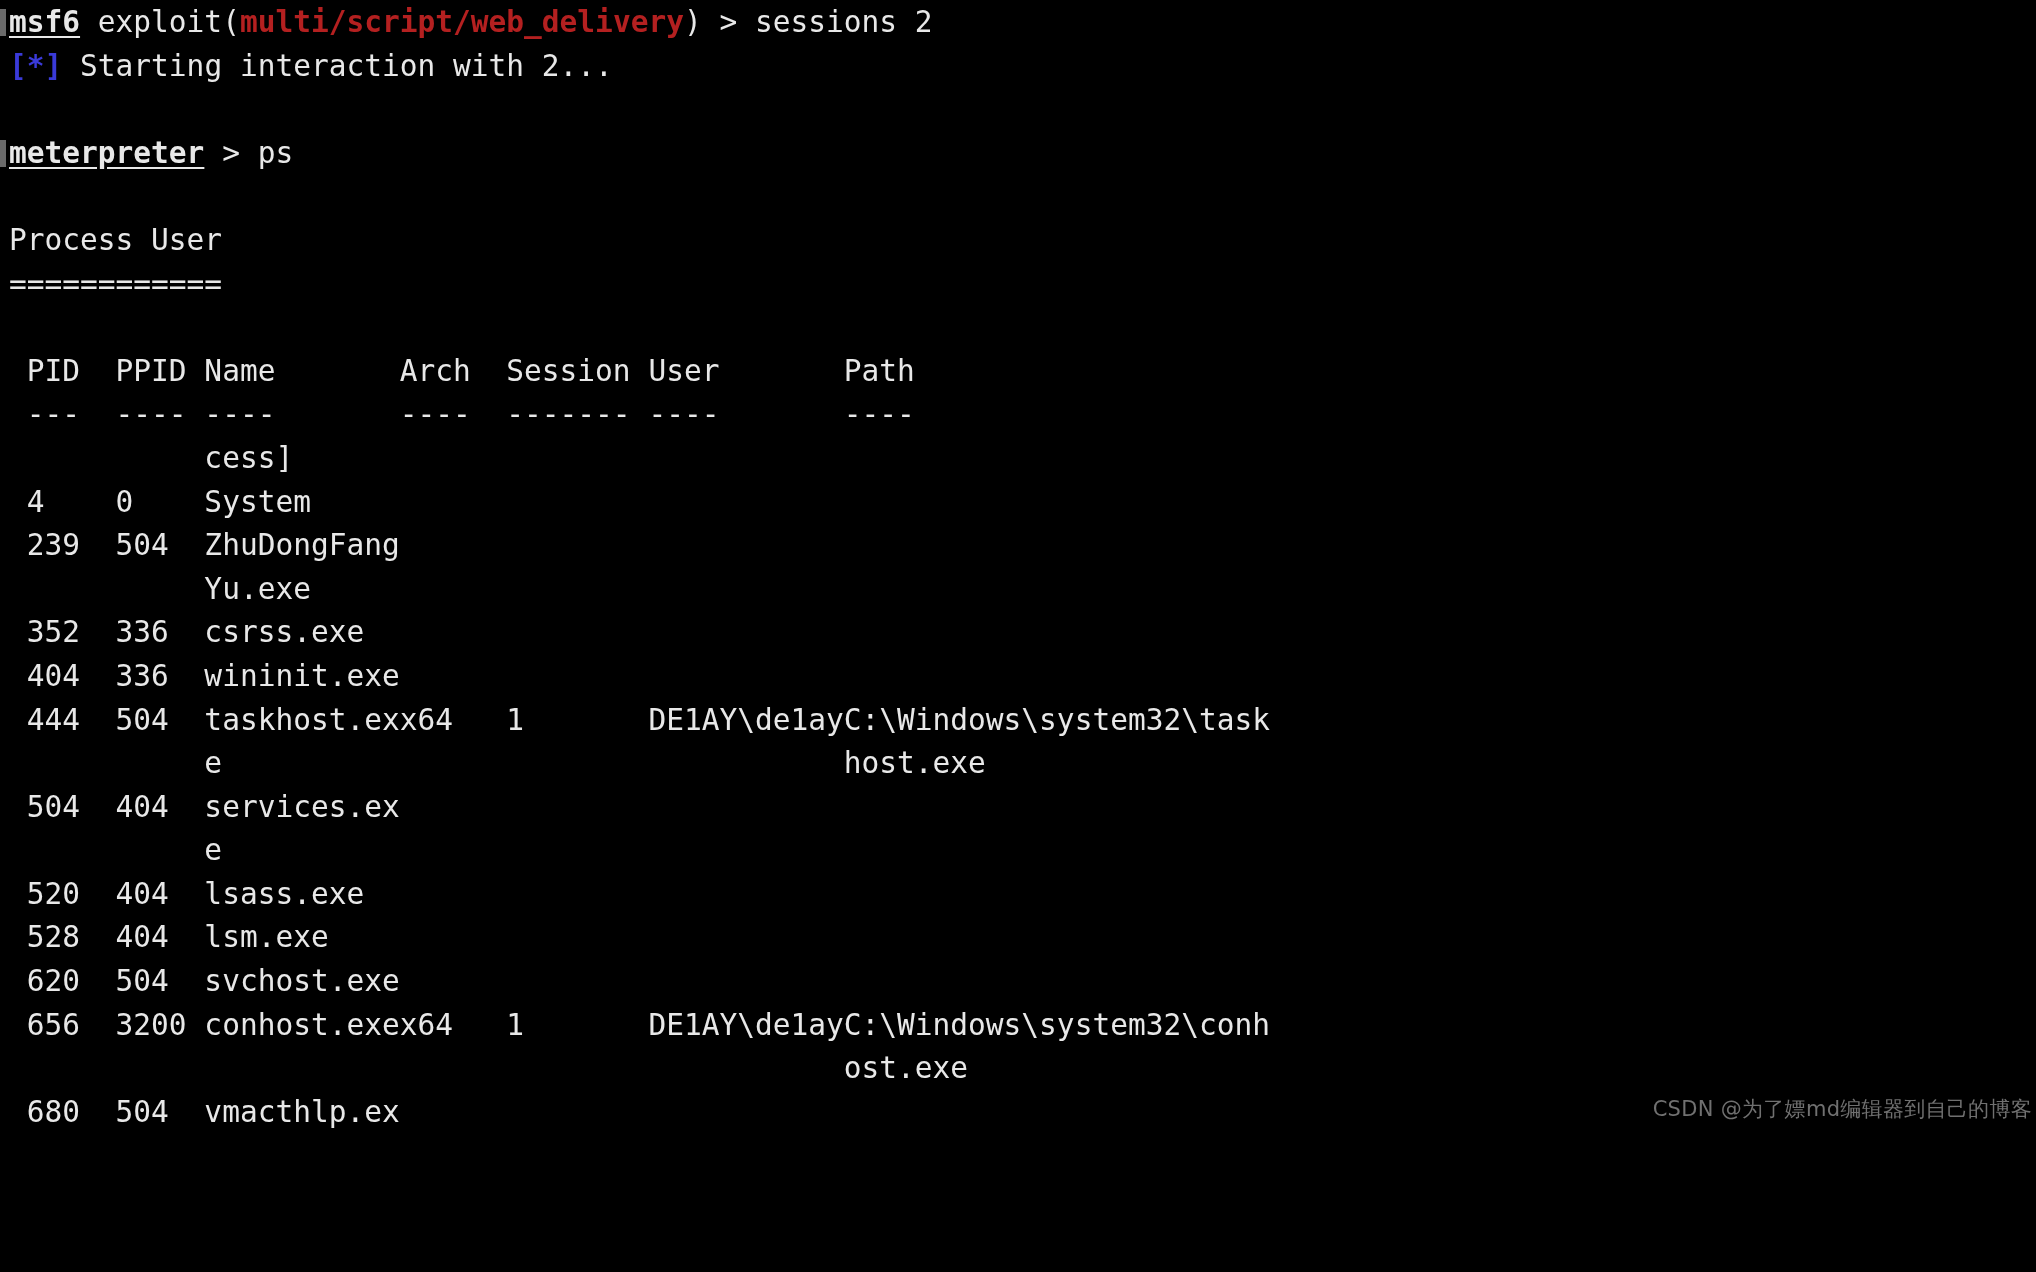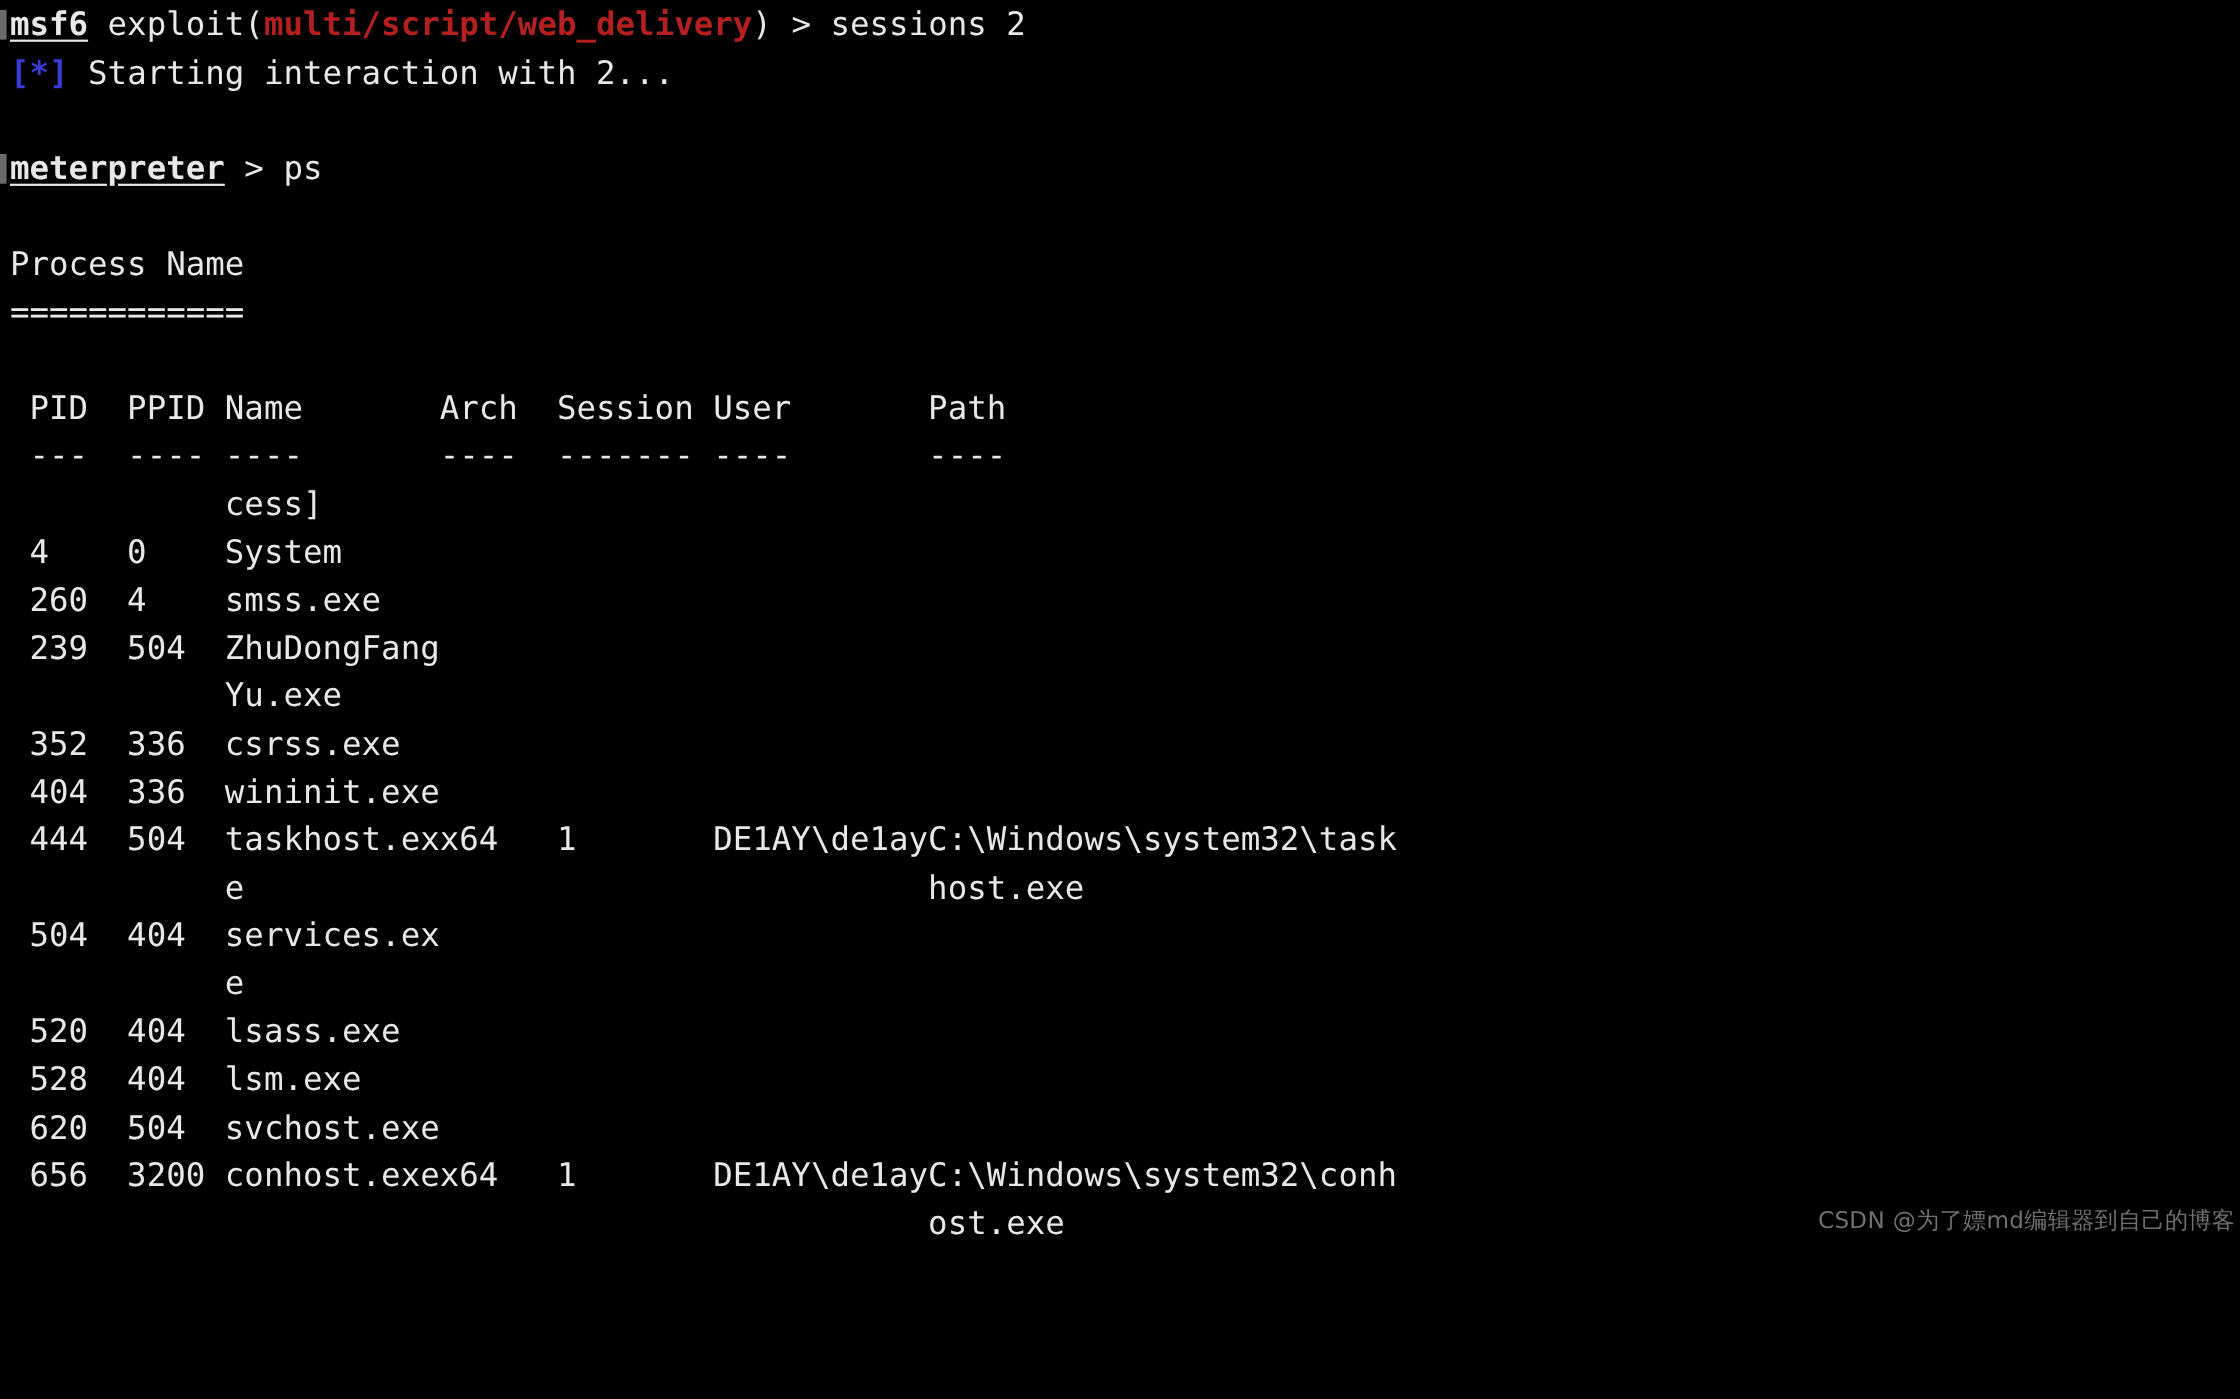--- a/index.html
+++ b/index.html
@@ -83,32 +83,31 @@
     <div class="line"><span class="cursorbar"></span><span class="c-white ul">msf6</span><span class="c-white"> exploit(</span><span class="c-red">multi/script/web_delivery</span><span class="c-white">)</span><span class="c-white"> &gt; </span><span class="c-white">sessions 2</span></div>
 
     <div class="line"><span class="c-blue">[*]</span><span class="c-white"> Starting interaction with 2...</span></div>
 
     <div class="line blank">&nbsp;</div>
 
     <div class="line"><span class="cursorbar"></span><span class="c-white ul">meterpreter</span><span class="c-white"> &gt; </span><span class="c-white">ps</span></div>
 
     <div class="line blank">&nbsp;</div>
 
-    <div class="line"><span class="c-white">Process Name</span></div>
+    <div class="line"><span class="c-white">Process User</span></div>
     <div class="line"><span class="c-white">============</span></div>
 
     <div class="line blank">&nbsp;</div>
 
     <div class="line"><span class="c-white" id="hdr"> PID  PPID Name       Arch  Session User       Path</span></div>
     <div class="line"><span class="c-white" id="sep"> ---  ---- ----       ----  ------- ----       ----</span></div>
 
     <div id="tbody">
         <div class="line"><span class="c-white">           cess]</span></div>
         <div class="line"><span class="c-white"> 4    0    System</span></div>
-        <div class="line"><span class="c-white"> 260  4    smss.exe</span></div>
         <div class="line"><span class="c-white"> 239  504  ZhuDongFang</span></div>
         <div class="line"><span class="c-white">           Yu.exe</span></div>
         <div class="line"><span class="c-white"> 352  336  csrss.exe</span></div>
         <div class="line"><span class="c-white"> 404  336  wininit.exe</span></div>
         <div class="line"><span class="c-white"> 444  504  taskhost.exx64   1       DE1AY\de1ayC:\Windows\system32\task</span></div>
         <div class="line"><span class="c-white">           e                                   host.exe</span></div>
         <div class="line"><span class="c-white"> 504  404  services.ex</span></div>
         <div class="line"><span class="c-white">           e</span></div>
         <div class="line"><span class="c-white"> 520  404  lsass.exe</span></div>
         <div class="line"><span class="c-white"> 528  404  lsm.exe</span></div>

